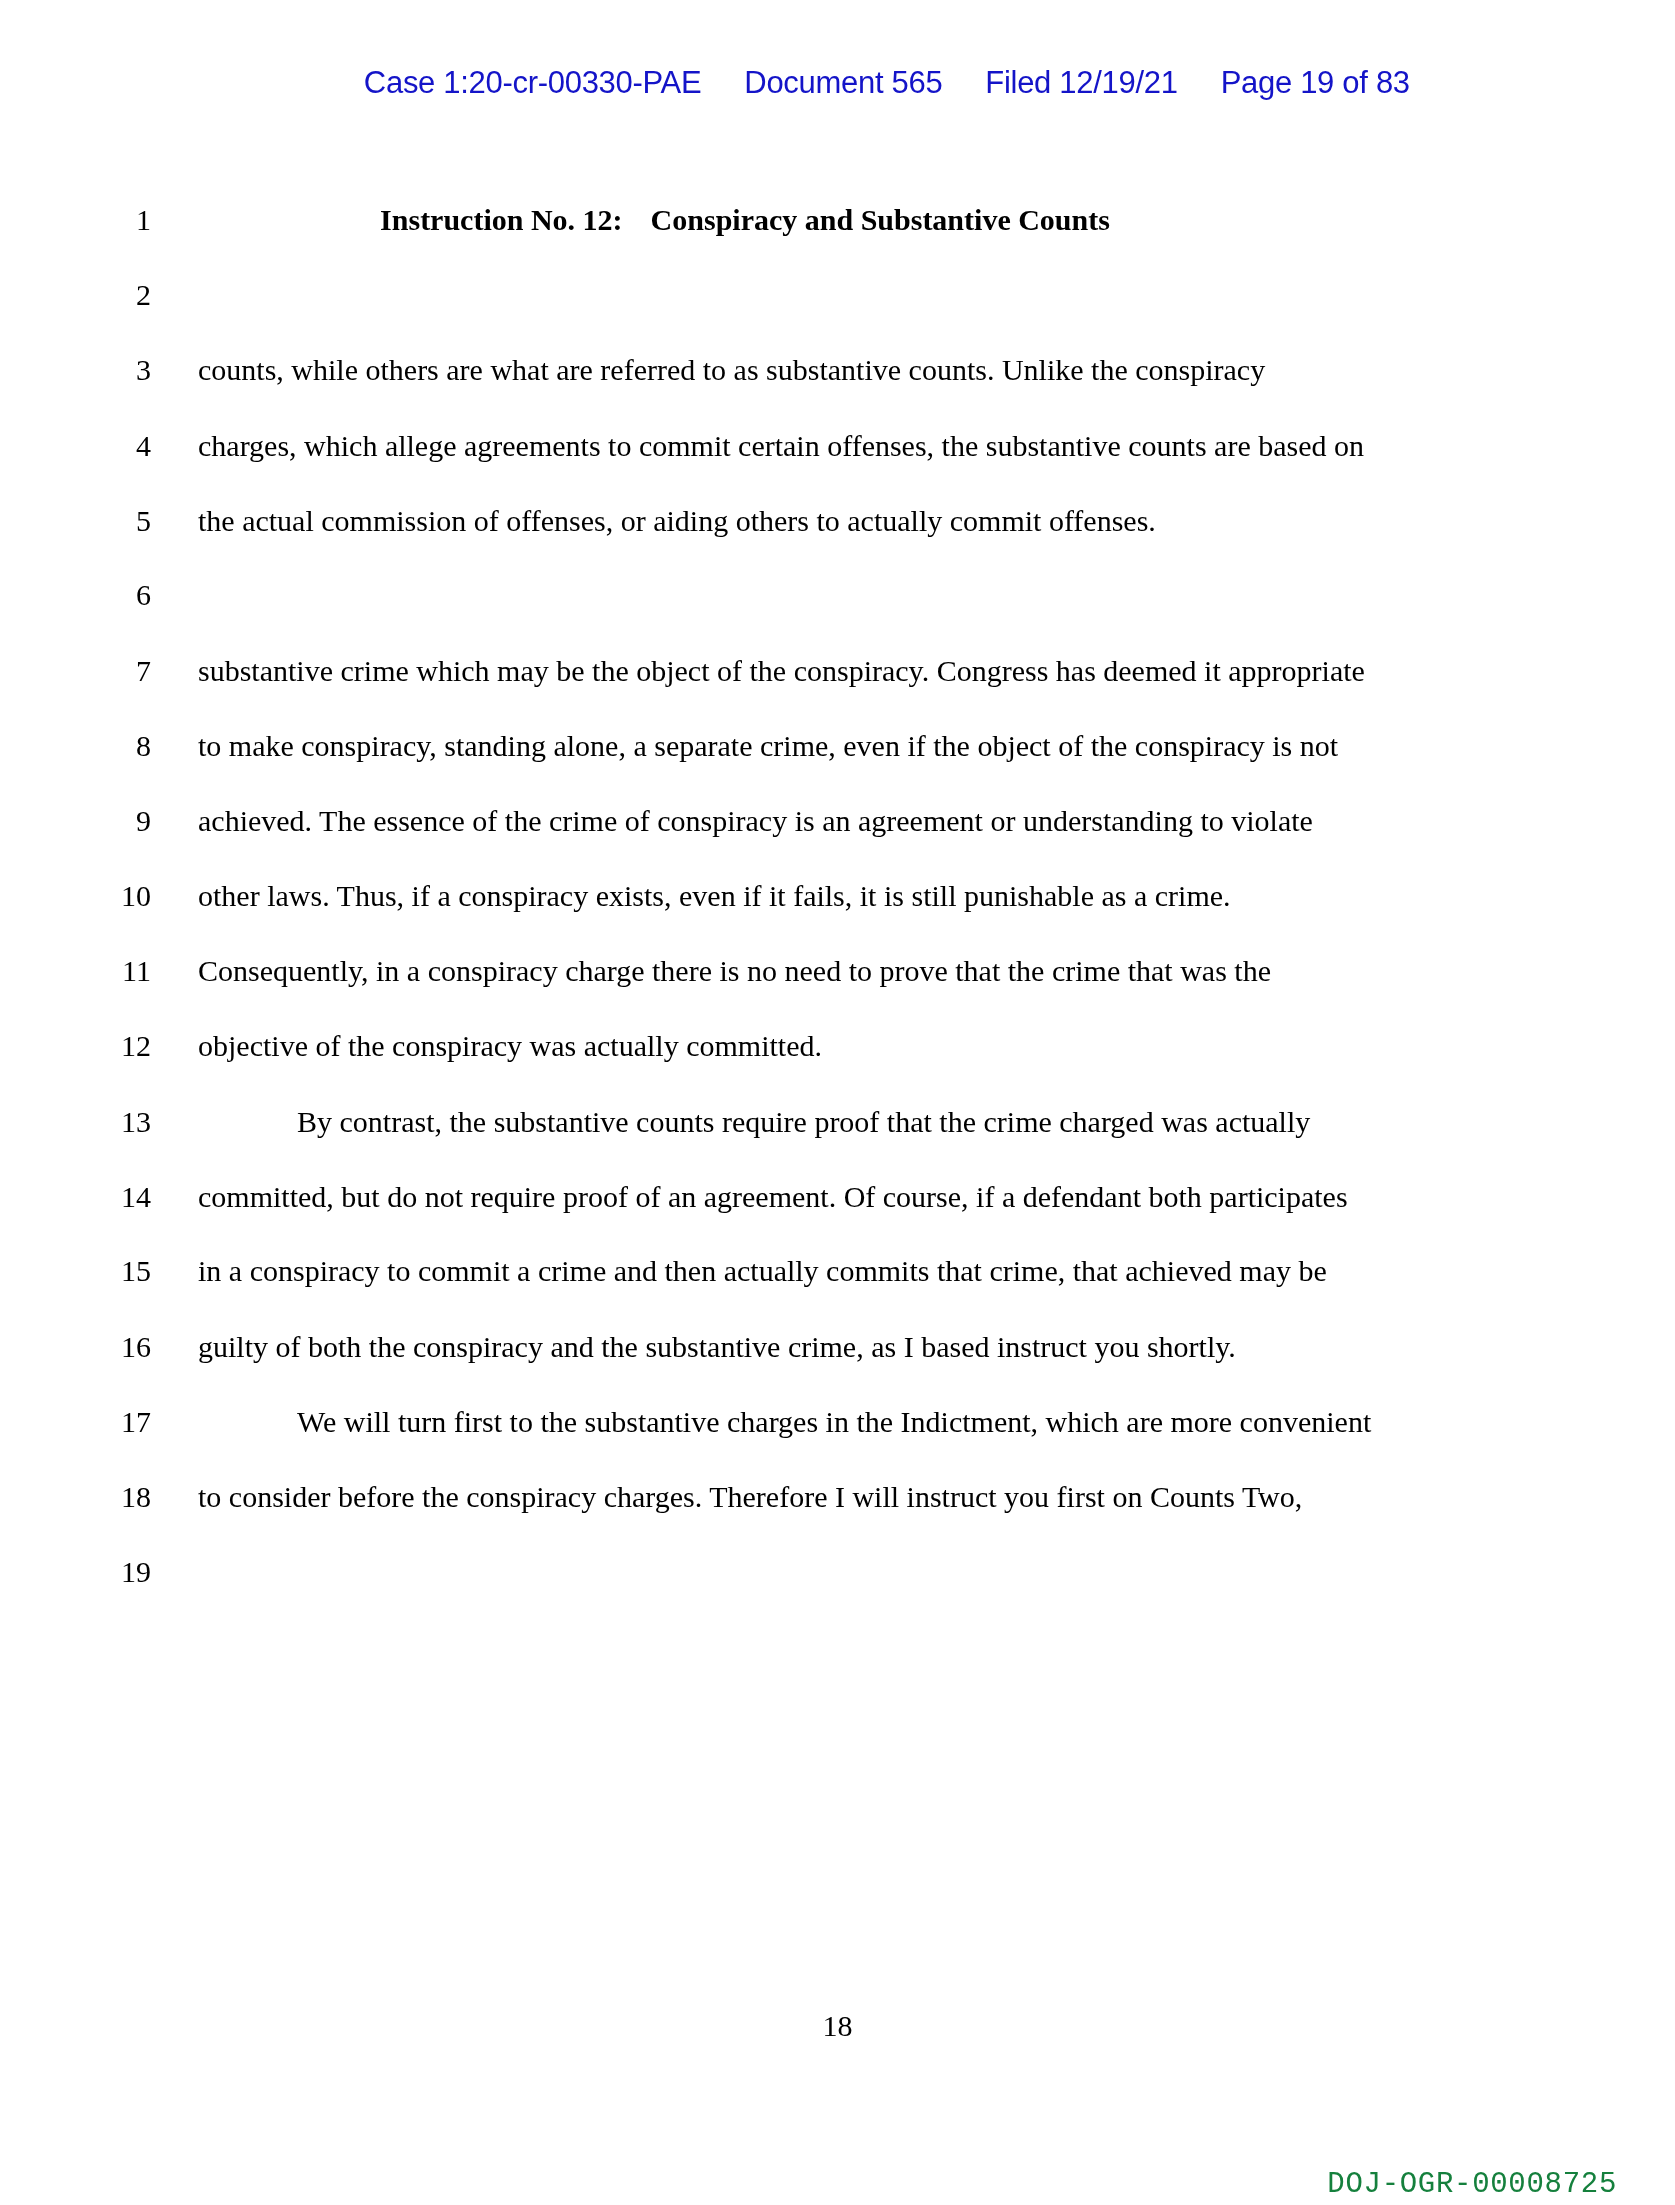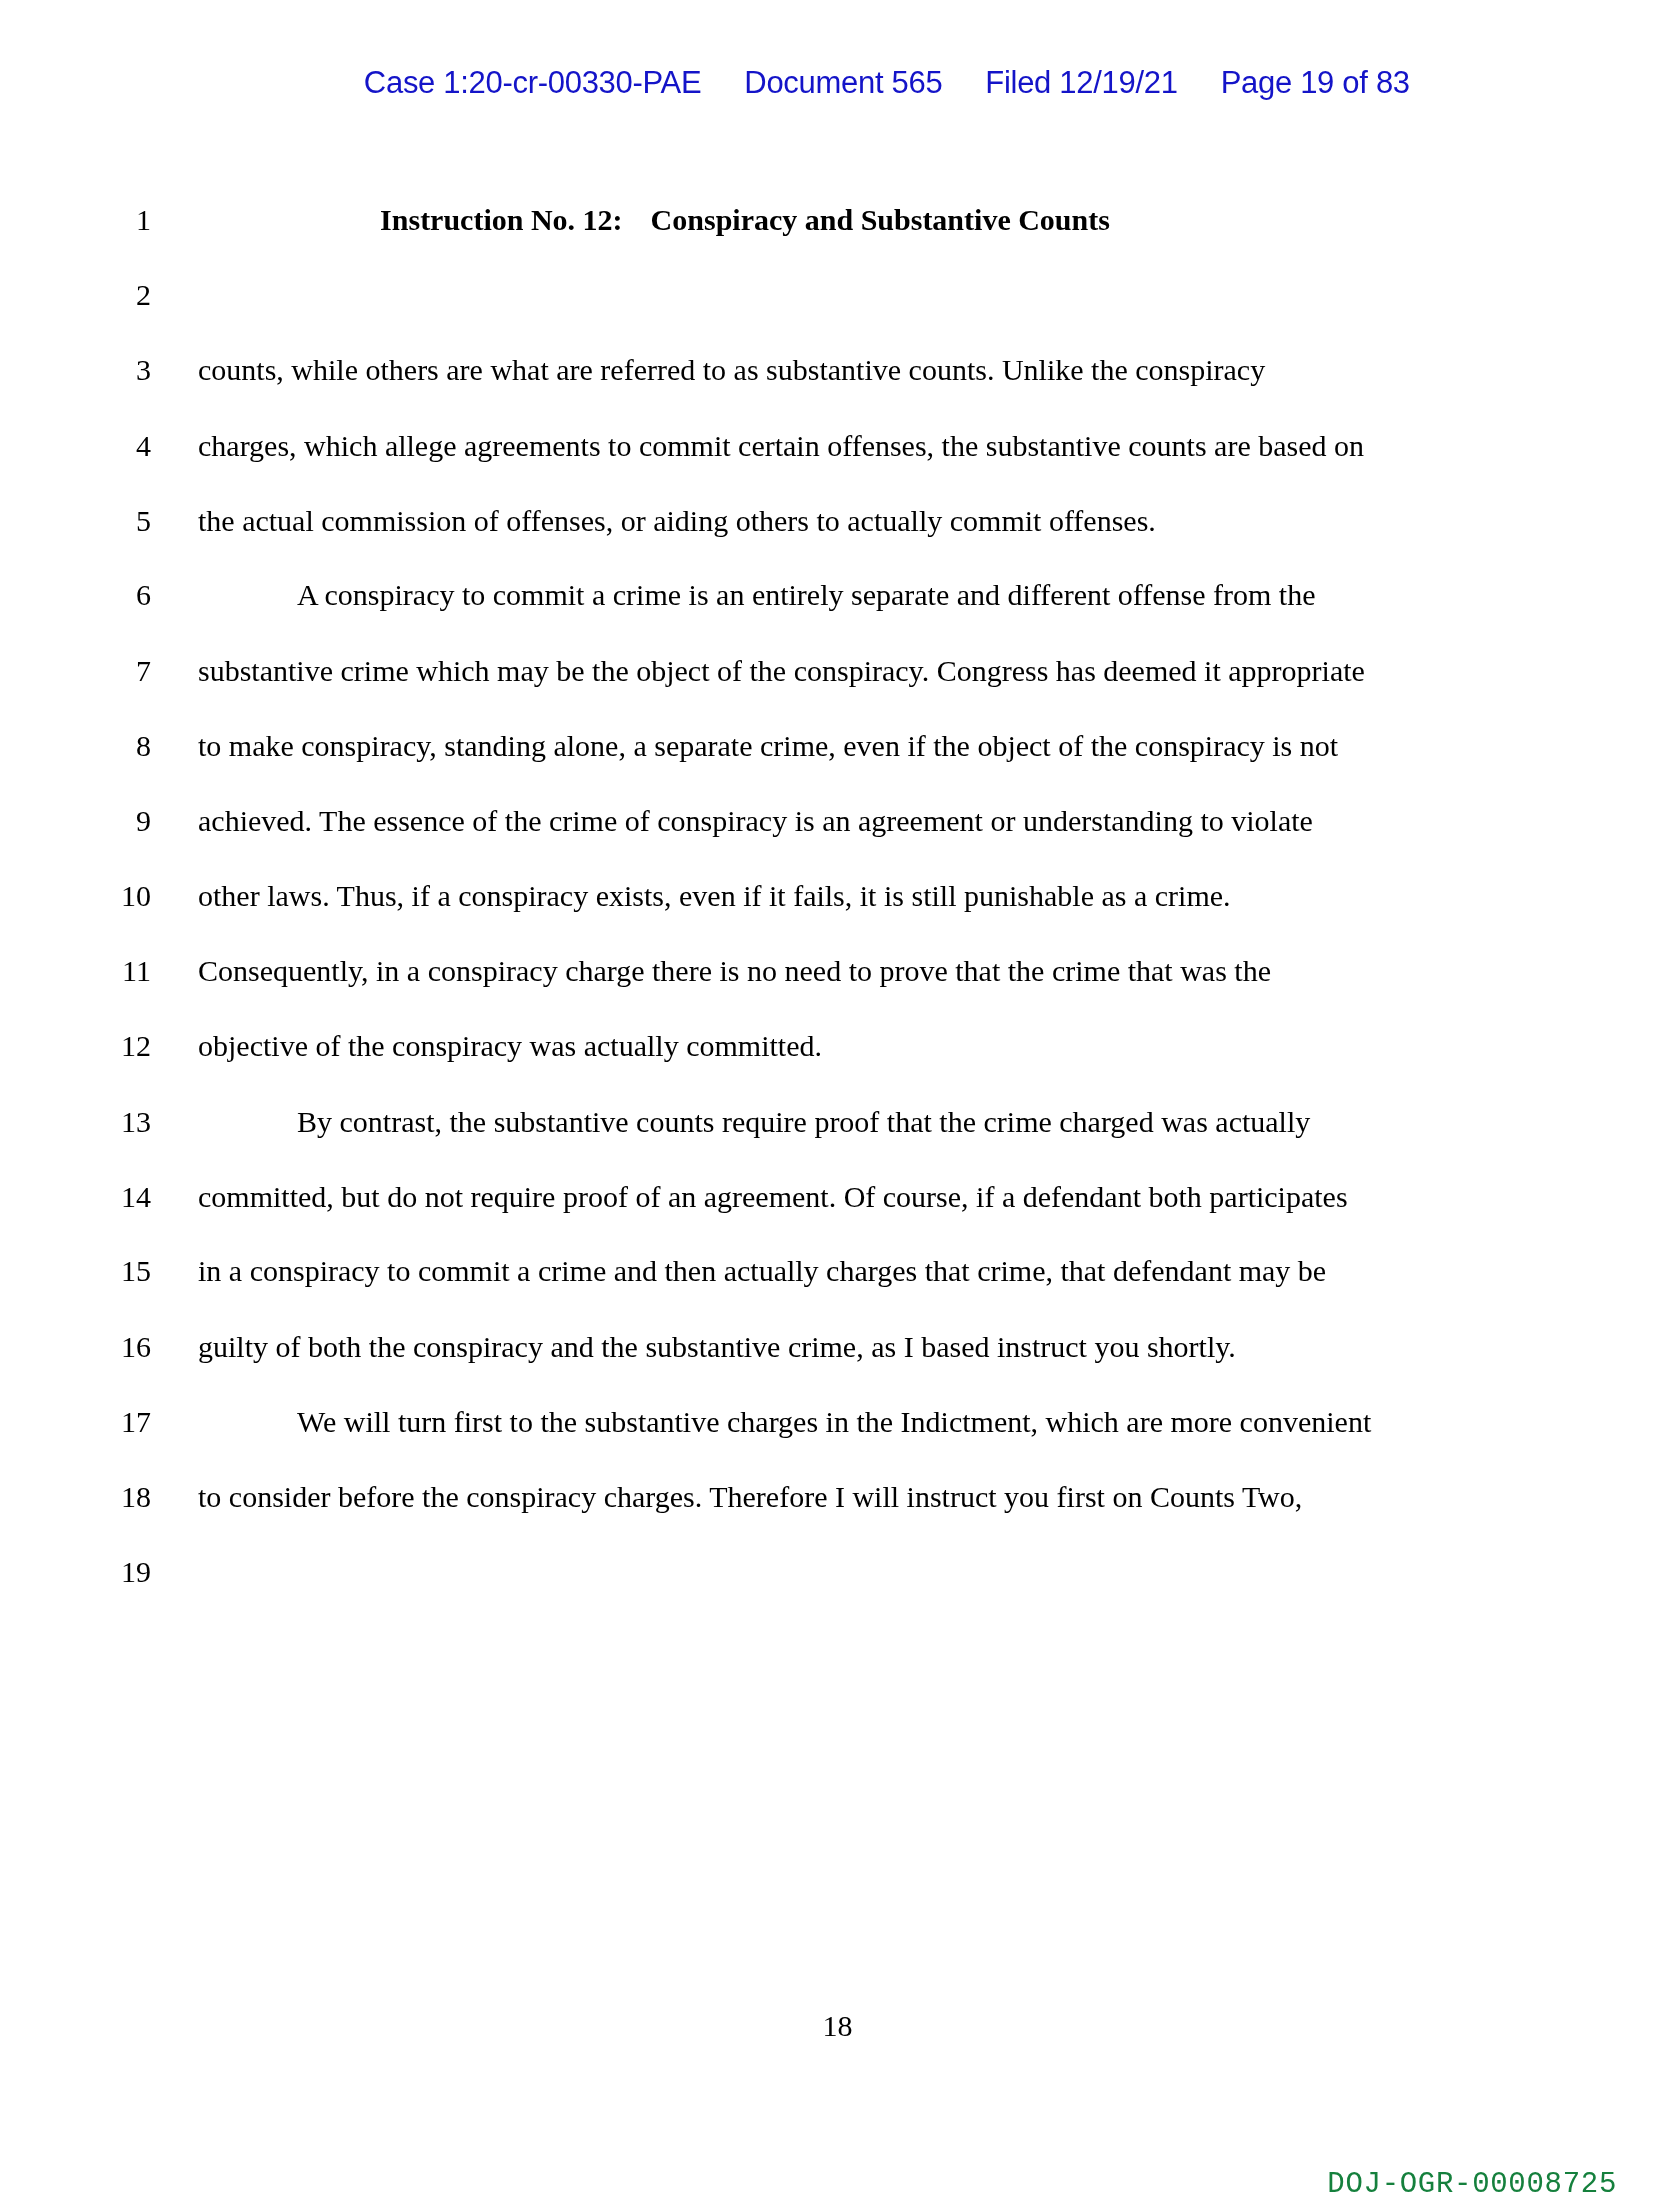--- a/index.html
+++ b/index.html
@@ -102,21 +102,20 @@
   <div class="line" style="top:426px">
     <span class="line-number">4</span>
     <span class="line-text">charges, which allege agreements to commit certain offenses, the substantive counts are based on</span>
   </div>
   <div class="line" style="top:501px">
     <span class="line-number">5</span>
     <span class="line-text">the actual commission of offenses, or aiding others to actually commit offenses.</span>
   </div>
   <div class="line" style="top:575px">
     <span class="line-number">6</span>
-    <span class="line-text indent">A conspiracy to commit a crime is an entirely separate and different offense from the</span>
   </div>
   <div class="line" style="top:651px">
     <span class="line-number">7</span>
     <span class="line-text">substantive crime which may be the object of the conspiracy. Congress has deemed it appropriate</span>
   </div>
   <div class="line" style="top:726px">
     <span class="line-number">8</span>
     <span class="line-text">to make conspiracy, standing alone, a separate crime, even if the object of the conspiracy is not</span>
   </div>
   <div class="line" style="top:801px">
@@ -138,21 +137,21 @@
   <div class="line" style="top:1102px">
     <span class="line-number">13</span>
     <span class="line-text indent">By contrast, the substantive counts require proof that the crime charged was actually</span>
   </div>
   <div class="line" style="top:1177px">
     <span class="line-number">14</span>
     <span class="line-text">committed, but do not require proof of an agreement. Of course, if a defendant both participates</span>
   </div>
   <div class="line" style="top:1251px">
     <span class="line-number">15</span>
-    <span class="line-text">in a conspiracy to commit a crime and then actually charges that crime, that defendant may be</span>
+    <span class="line-text">in a conspiracy to commit a crime and then actually commits that crime, that achieved may be</span>
   </div>
   <div class="line" style="top:1327px">
     <span class="line-number">16</span>
     <span class="line-text">guilty of both the conspiracy and the substantive crime, as I based instruct you shortly.</span>
   </div>
   <div class="line" style="top:1402px">
     <span class="line-number">17</span>
     <span class="line-text indent">We will turn first to the substantive charges in the Indictment, which are more convenient</span>
   </div>
   <div class="line" style="top:1477px">

